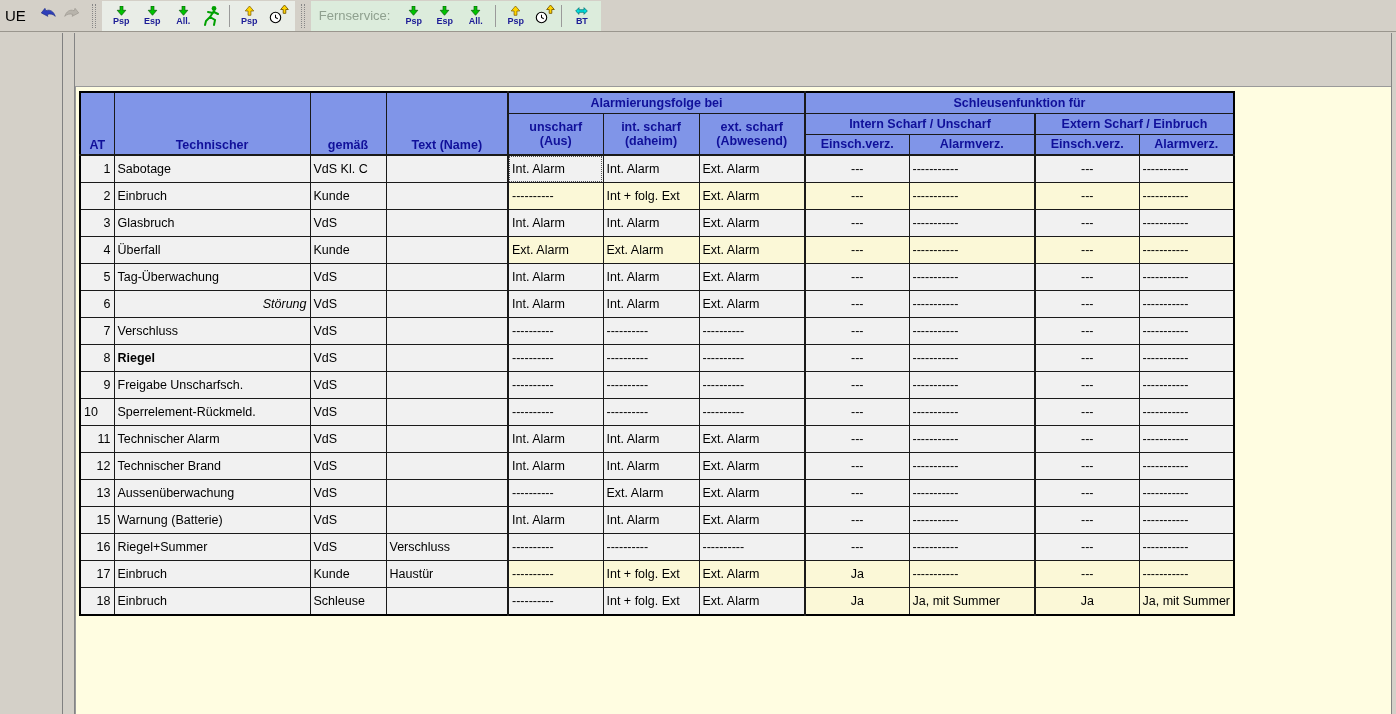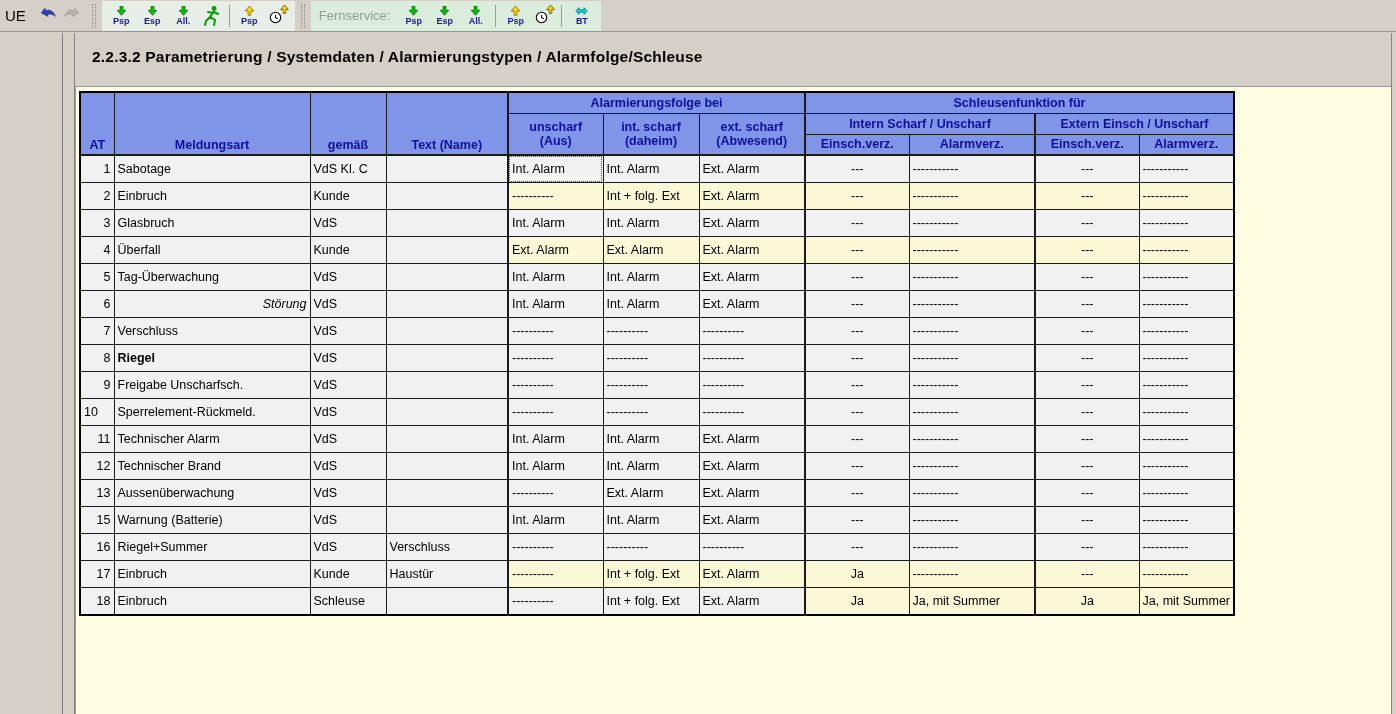--- a/index.html
+++ b/index.html
@@ -186,60 +186,59 @@
         </svg>
         <span class="lab">BT</span>
       </div>
     </div>
   </div>
 
 
   <div id="splitter"></div>
 
   <div id="main">
-    <div id="pagetitle">2.2.3.2  Parametrierung / Systemdaten / Alarmierungstypen / Alarmfolge/Schleuse</div>
     <div id="tablepanel">
       <table id="param">
         <colgroup>
             <col style="width: 34px;">
             <col style="width: 196px;">
             <col style="width: 76px;">
             <col style="width: 122px;">
             <col style="width: 95px;">
             <col style="width: 96px;">
             <col style="width: 106px;">
             <col style="width: 104px;">
             <col style="width: 126px;">
             <col style="width: 104px;">
             <col style="width: 90px;">
           </colgroup>
         <thead>
           <tr class="h1">
             <th rowspan="3" class="botlbl">AT</th>
-            <th rowspan="3" class="botlbl">Meldungsart</th>
+            <th rowspan="3" class="botlbl">Technischer</th>
             <th rowspan="3" class="botlbl">gemäß</th>
             <th rowspan="3" class="botlbl">Text (Name)</th>
             <th colspan="3" class="bl2">Alarmierungsfolge bei</th>
             <th colspan="4" class="bl2">Schleusenfunktion für</th>
           </tr>
           <tr class="h2">
             <th rowspan="2" class="bl2">
               <span class="l">unscharf</span>
                 <span class="l">(Aus)</span>
             </th>
             <th rowspan="2">
               <span class="l">int. scharf</span>
                 <span class="l">(daheim)</span>
             </th>
             <th rowspan="2">
               <span class="l">ext. scharf</span>
                 <span class="l">(Abwesend)</span>
             </th>
             <th colspan="2" class="bl2">Intern Scharf / Unscharf</th>
-            <th colspan="2" class="bl2">Extern Einsch / Unscharf</th>
+            <th colspan="2" class="bl2">Extern Scharf / Einbruch</th>
           </tr>
           <tr class="h3">
             <th class="bl2">Einsch.verz.</th>
             <th>Alarmverz.</th>
             <th class="bl2">Einsch.verz.</th>
             <th>Alarmverz.</th>
           </tr>
         </thead>
         <tbody>
             <tr>

